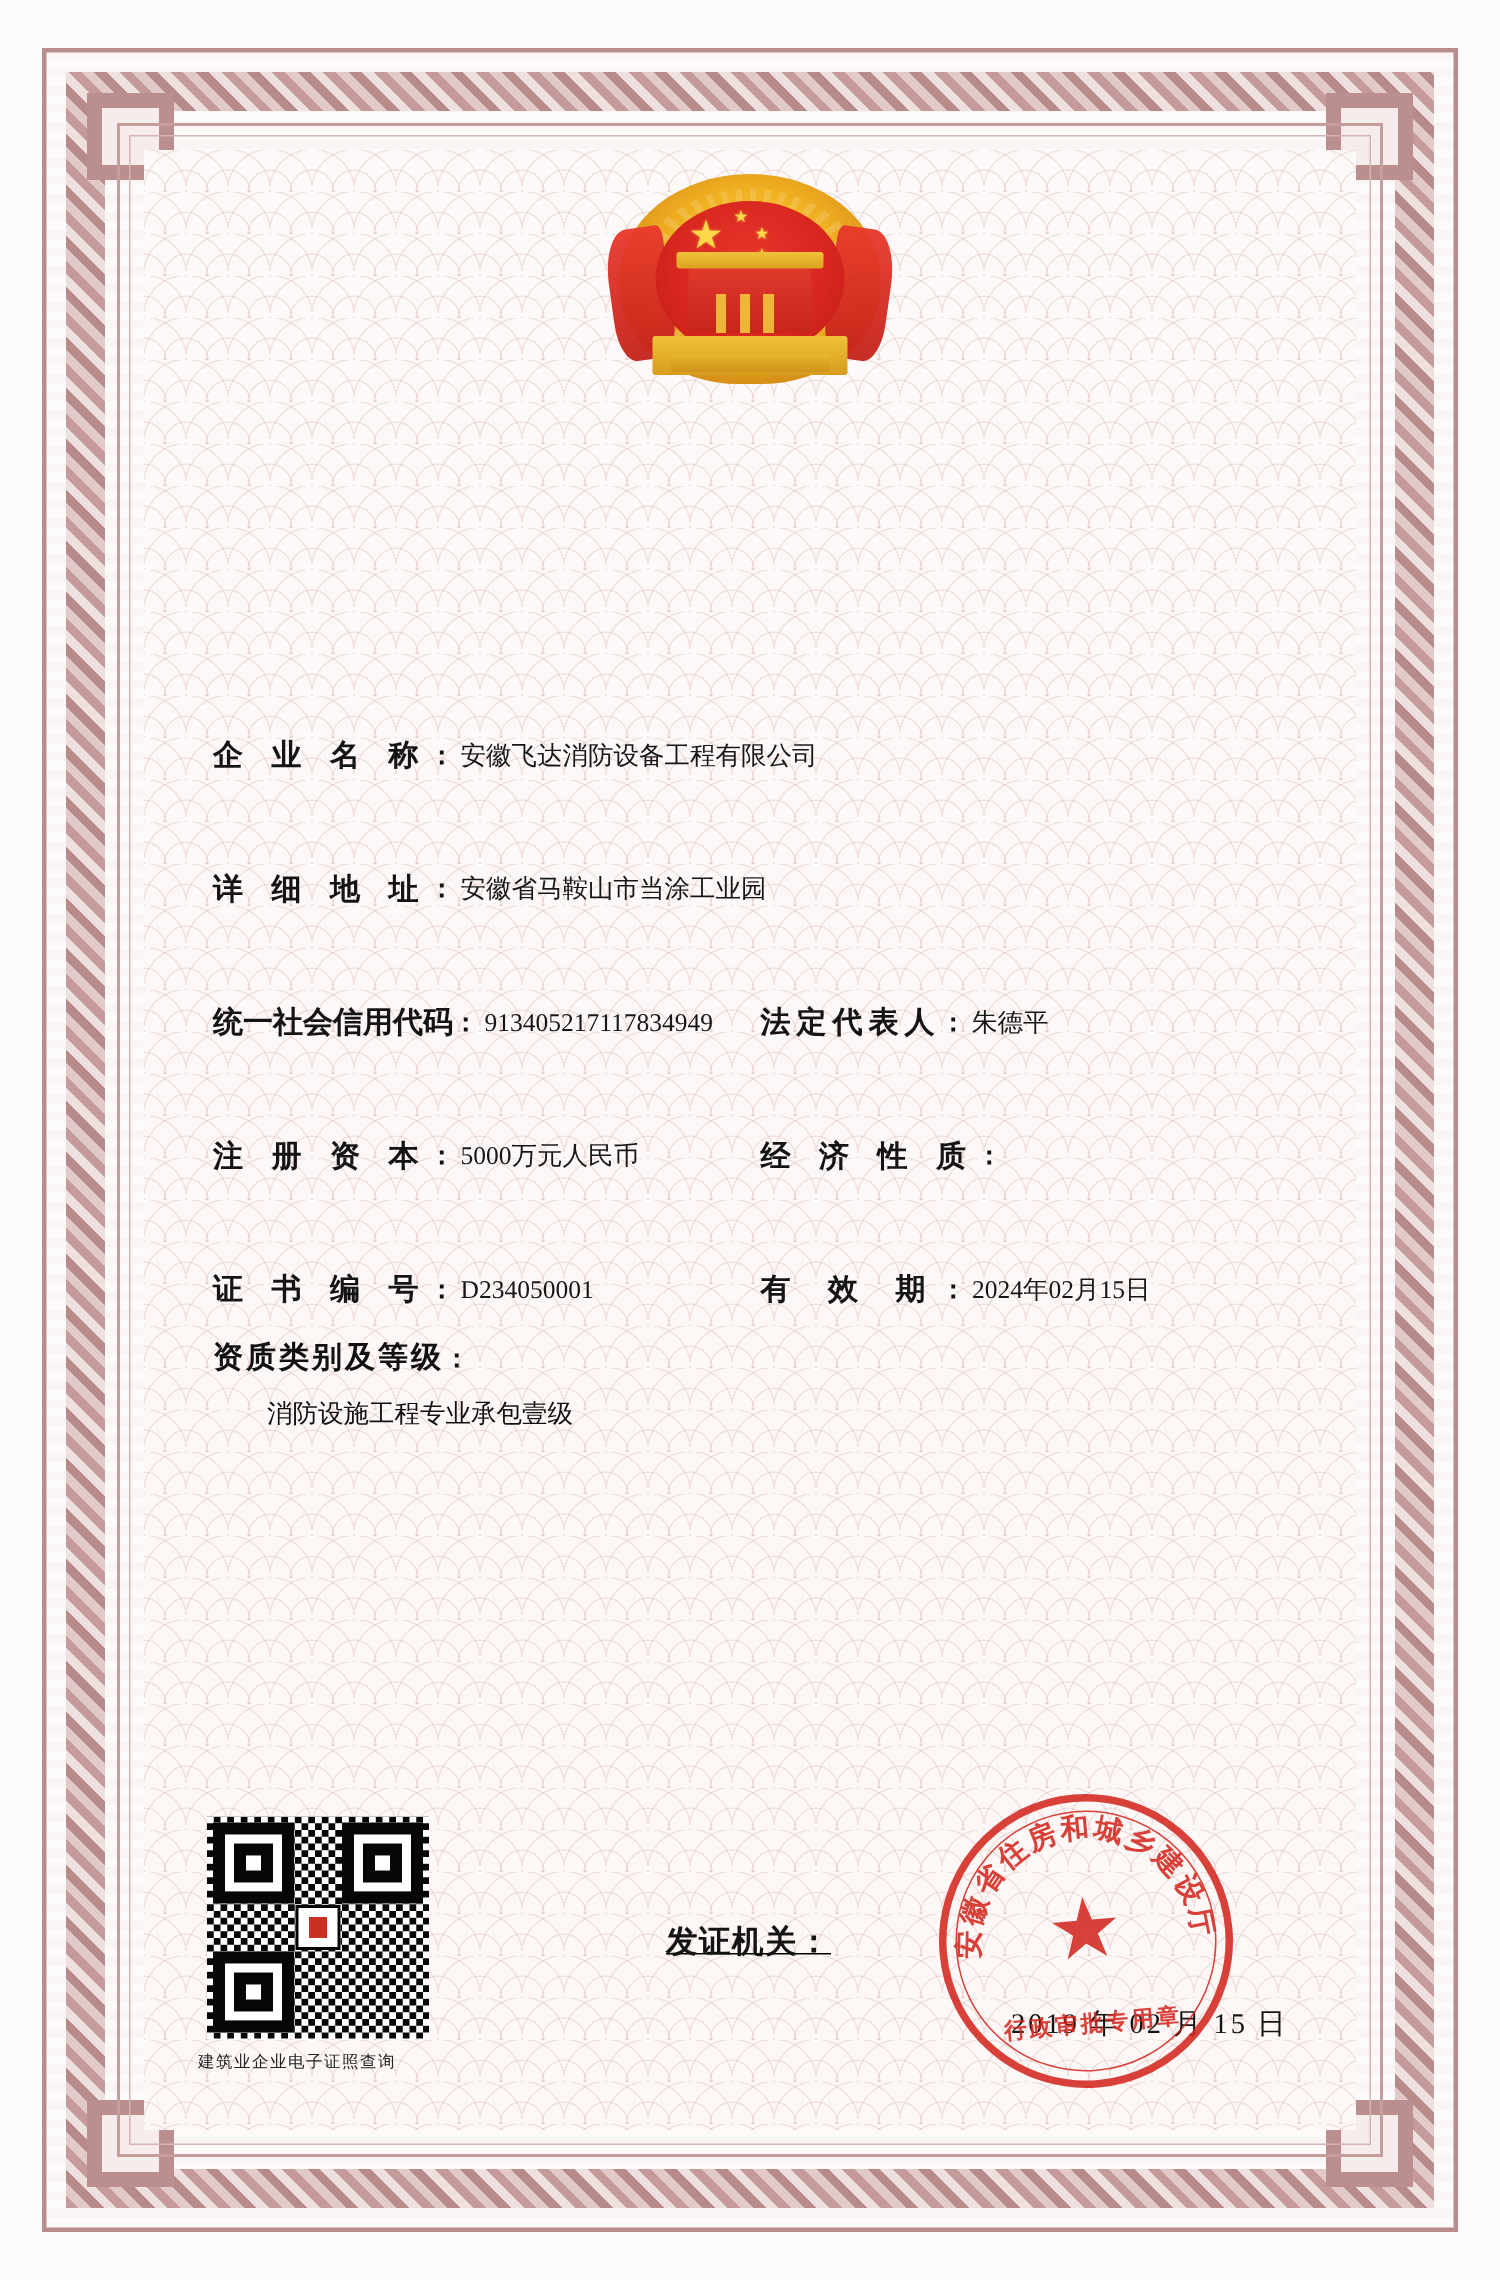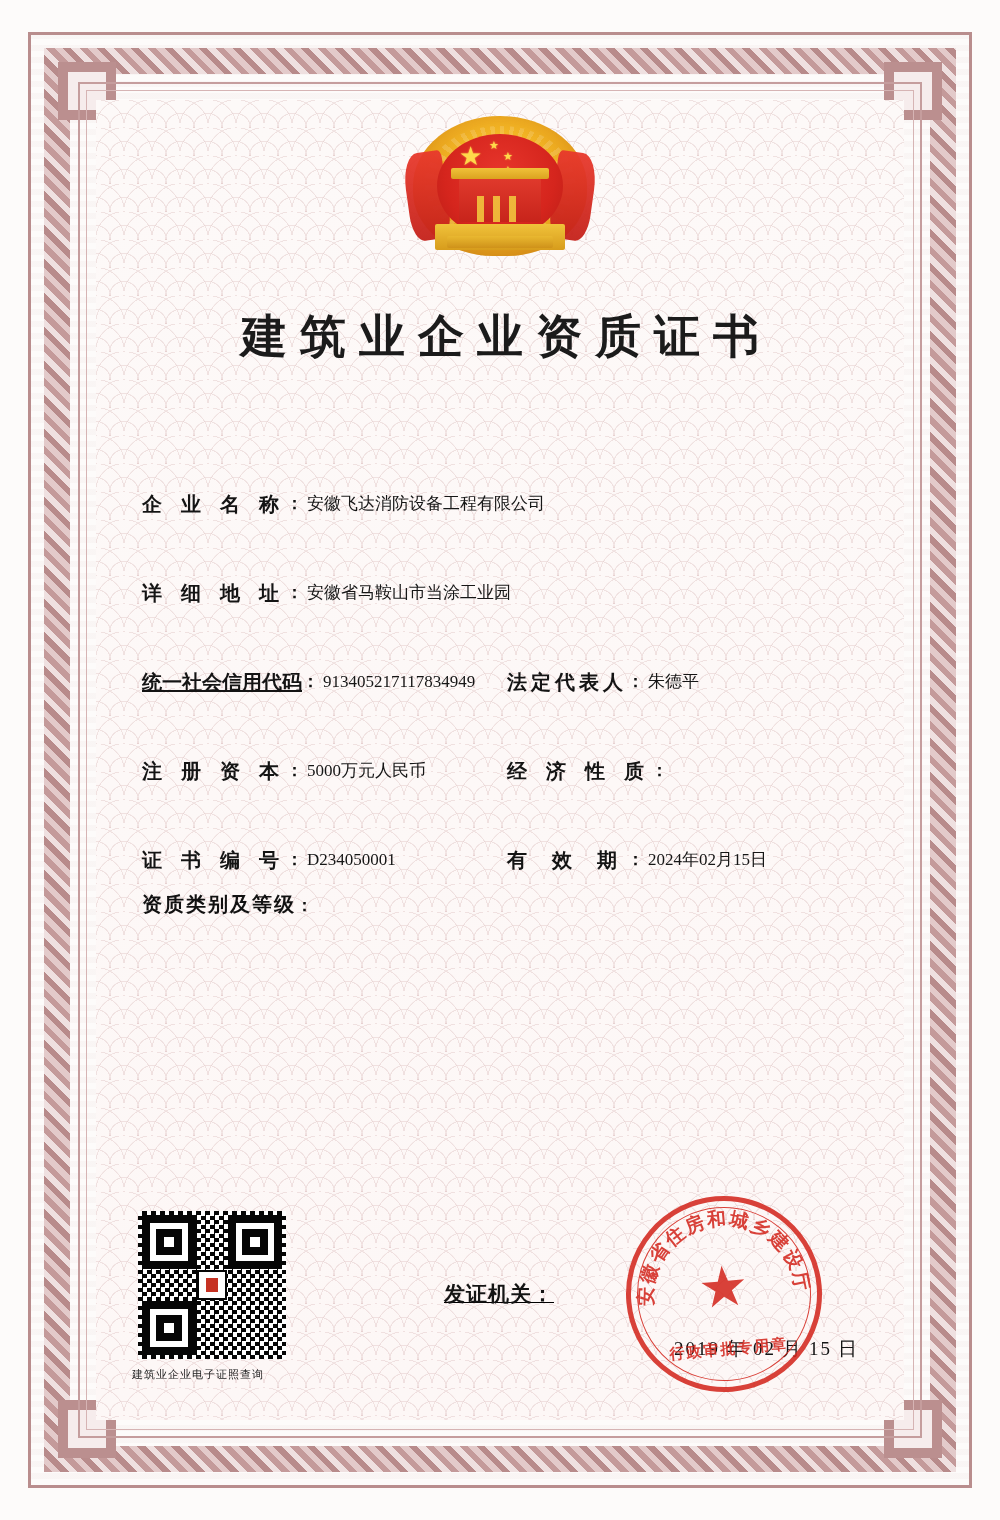--- a/index.html
+++ b/index.html
@@ -233,21 +233,21 @@
   .lbl {
     font-size: 20px;
     font-weight: bold;
     color: #141414;
     white-space: nowrap;
     line-height: 28px;
   }
   .lbl.sp1 { letter-spacing: 7px; }
   .lbl.sp2 { letter-spacing: 4px; }
   .lbl.sp3 { letter-spacing: 10px; }
-  .lbl.tight { letter-spacing: 0px; text-decoration: underline; }
+  .lbl.tight { letter-spacing: 0px; }
   .colon {
     font-size: 17px;
     font-weight: bold;
     line-height: 28px;
     margin: 0 2px 0 0;
   }
   .val {
     font-size: 17px;
     color: #161616;
     line-height: 28px;
@@ -426,21 +426,20 @@
         <span class="star big">★</span>
         <span class="star s1">★</span>
         <span class="star s2">★</span>
         <span class="star s3">★</span>
         <span class="star s4">★</span>
       </div>
       <div class="gate"></div>
       <div class="base"></div>
     </div>
 
-    <div class="title">建筑业企业资质证书</div>
 
     <div class="fields">
 
       <div class="row">
         <div class="cell full">
           <span class="lbl sp1">企 业 名 称</span>
           <span class="colon">：</span>
           <span class="val wide">安徽飞达消防设备工程有限公司</span>
         </div>
       </div>
@@ -488,20 +487,21 @@
           <span class="lbl sp3">有 效 期</span>
           <span class="colon">：</span>
           <span class="val">2024年02月15日</span>
         </div>
       </div>
 
       <div class="qual-wrap">
         <div>
           <span class="qual-label">资质类别及等级</span><span class="colon">：</span>
         </div>
+        <div class="qual-value">消防设施工程专业承包壹级</div>
       </div>
 
     </div>
 
     <div class="qr-block">
       <div class="qr">
         <div class="qr-bl"></div>
         <div class="qr-center">
             <i></i>
           </div>

